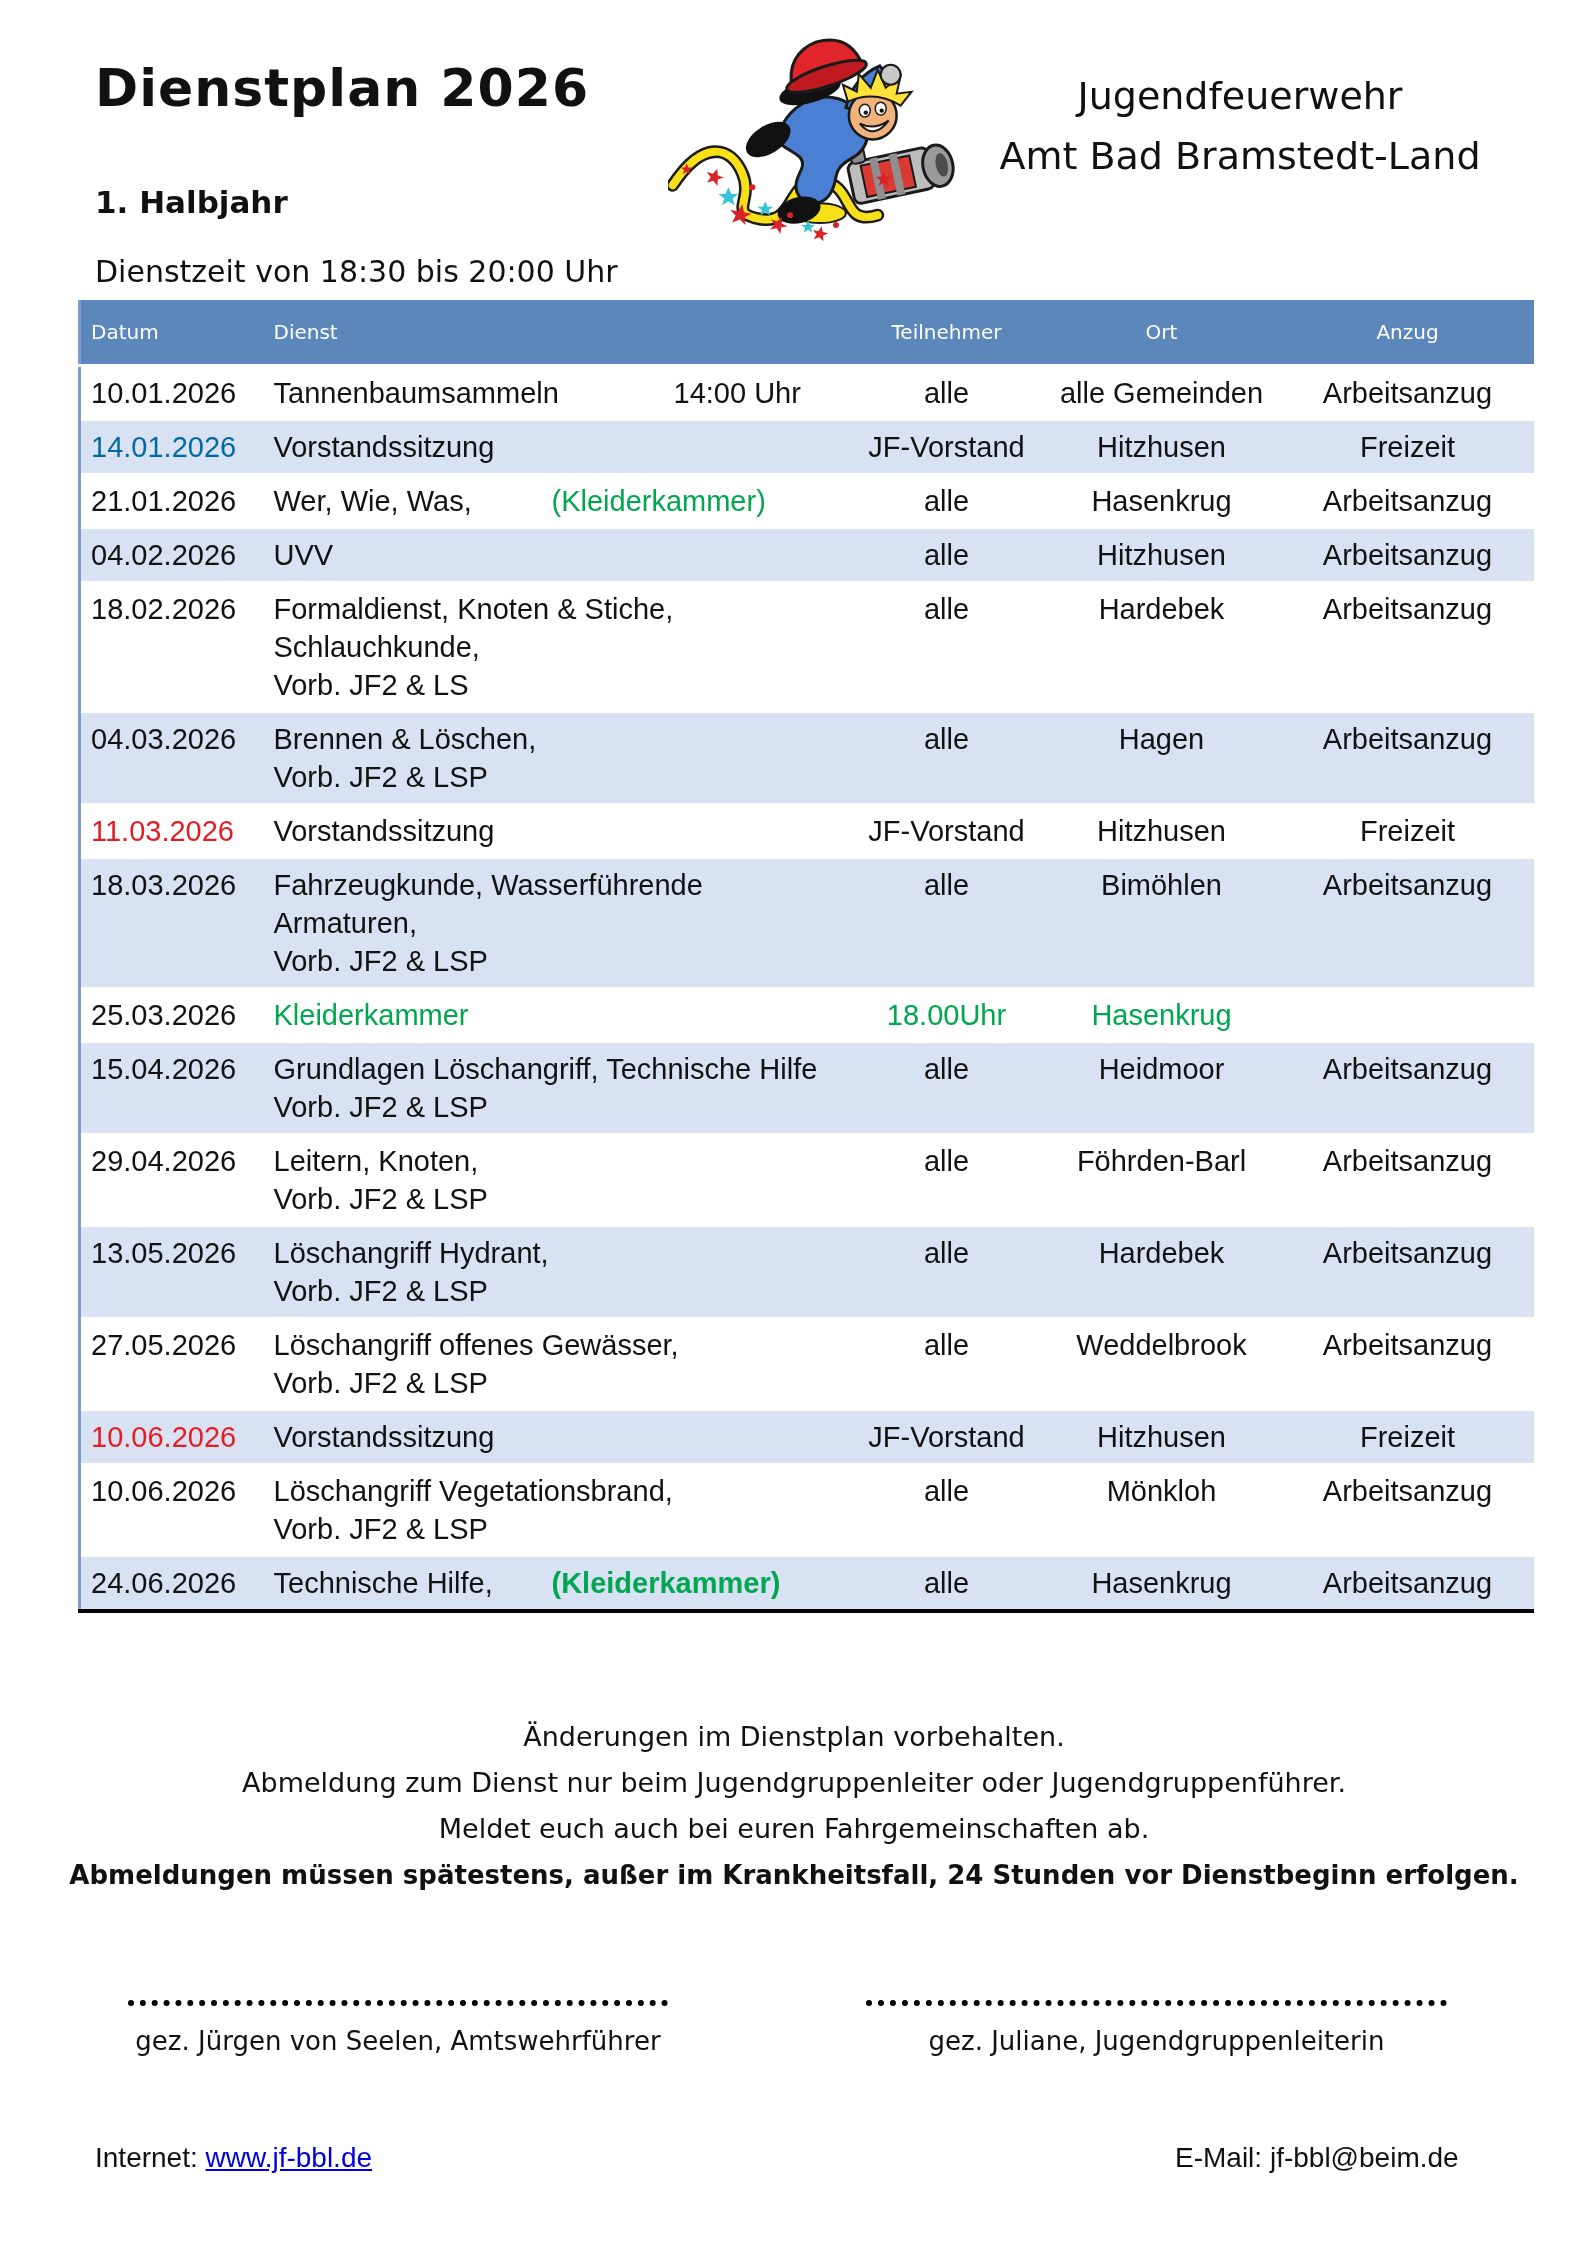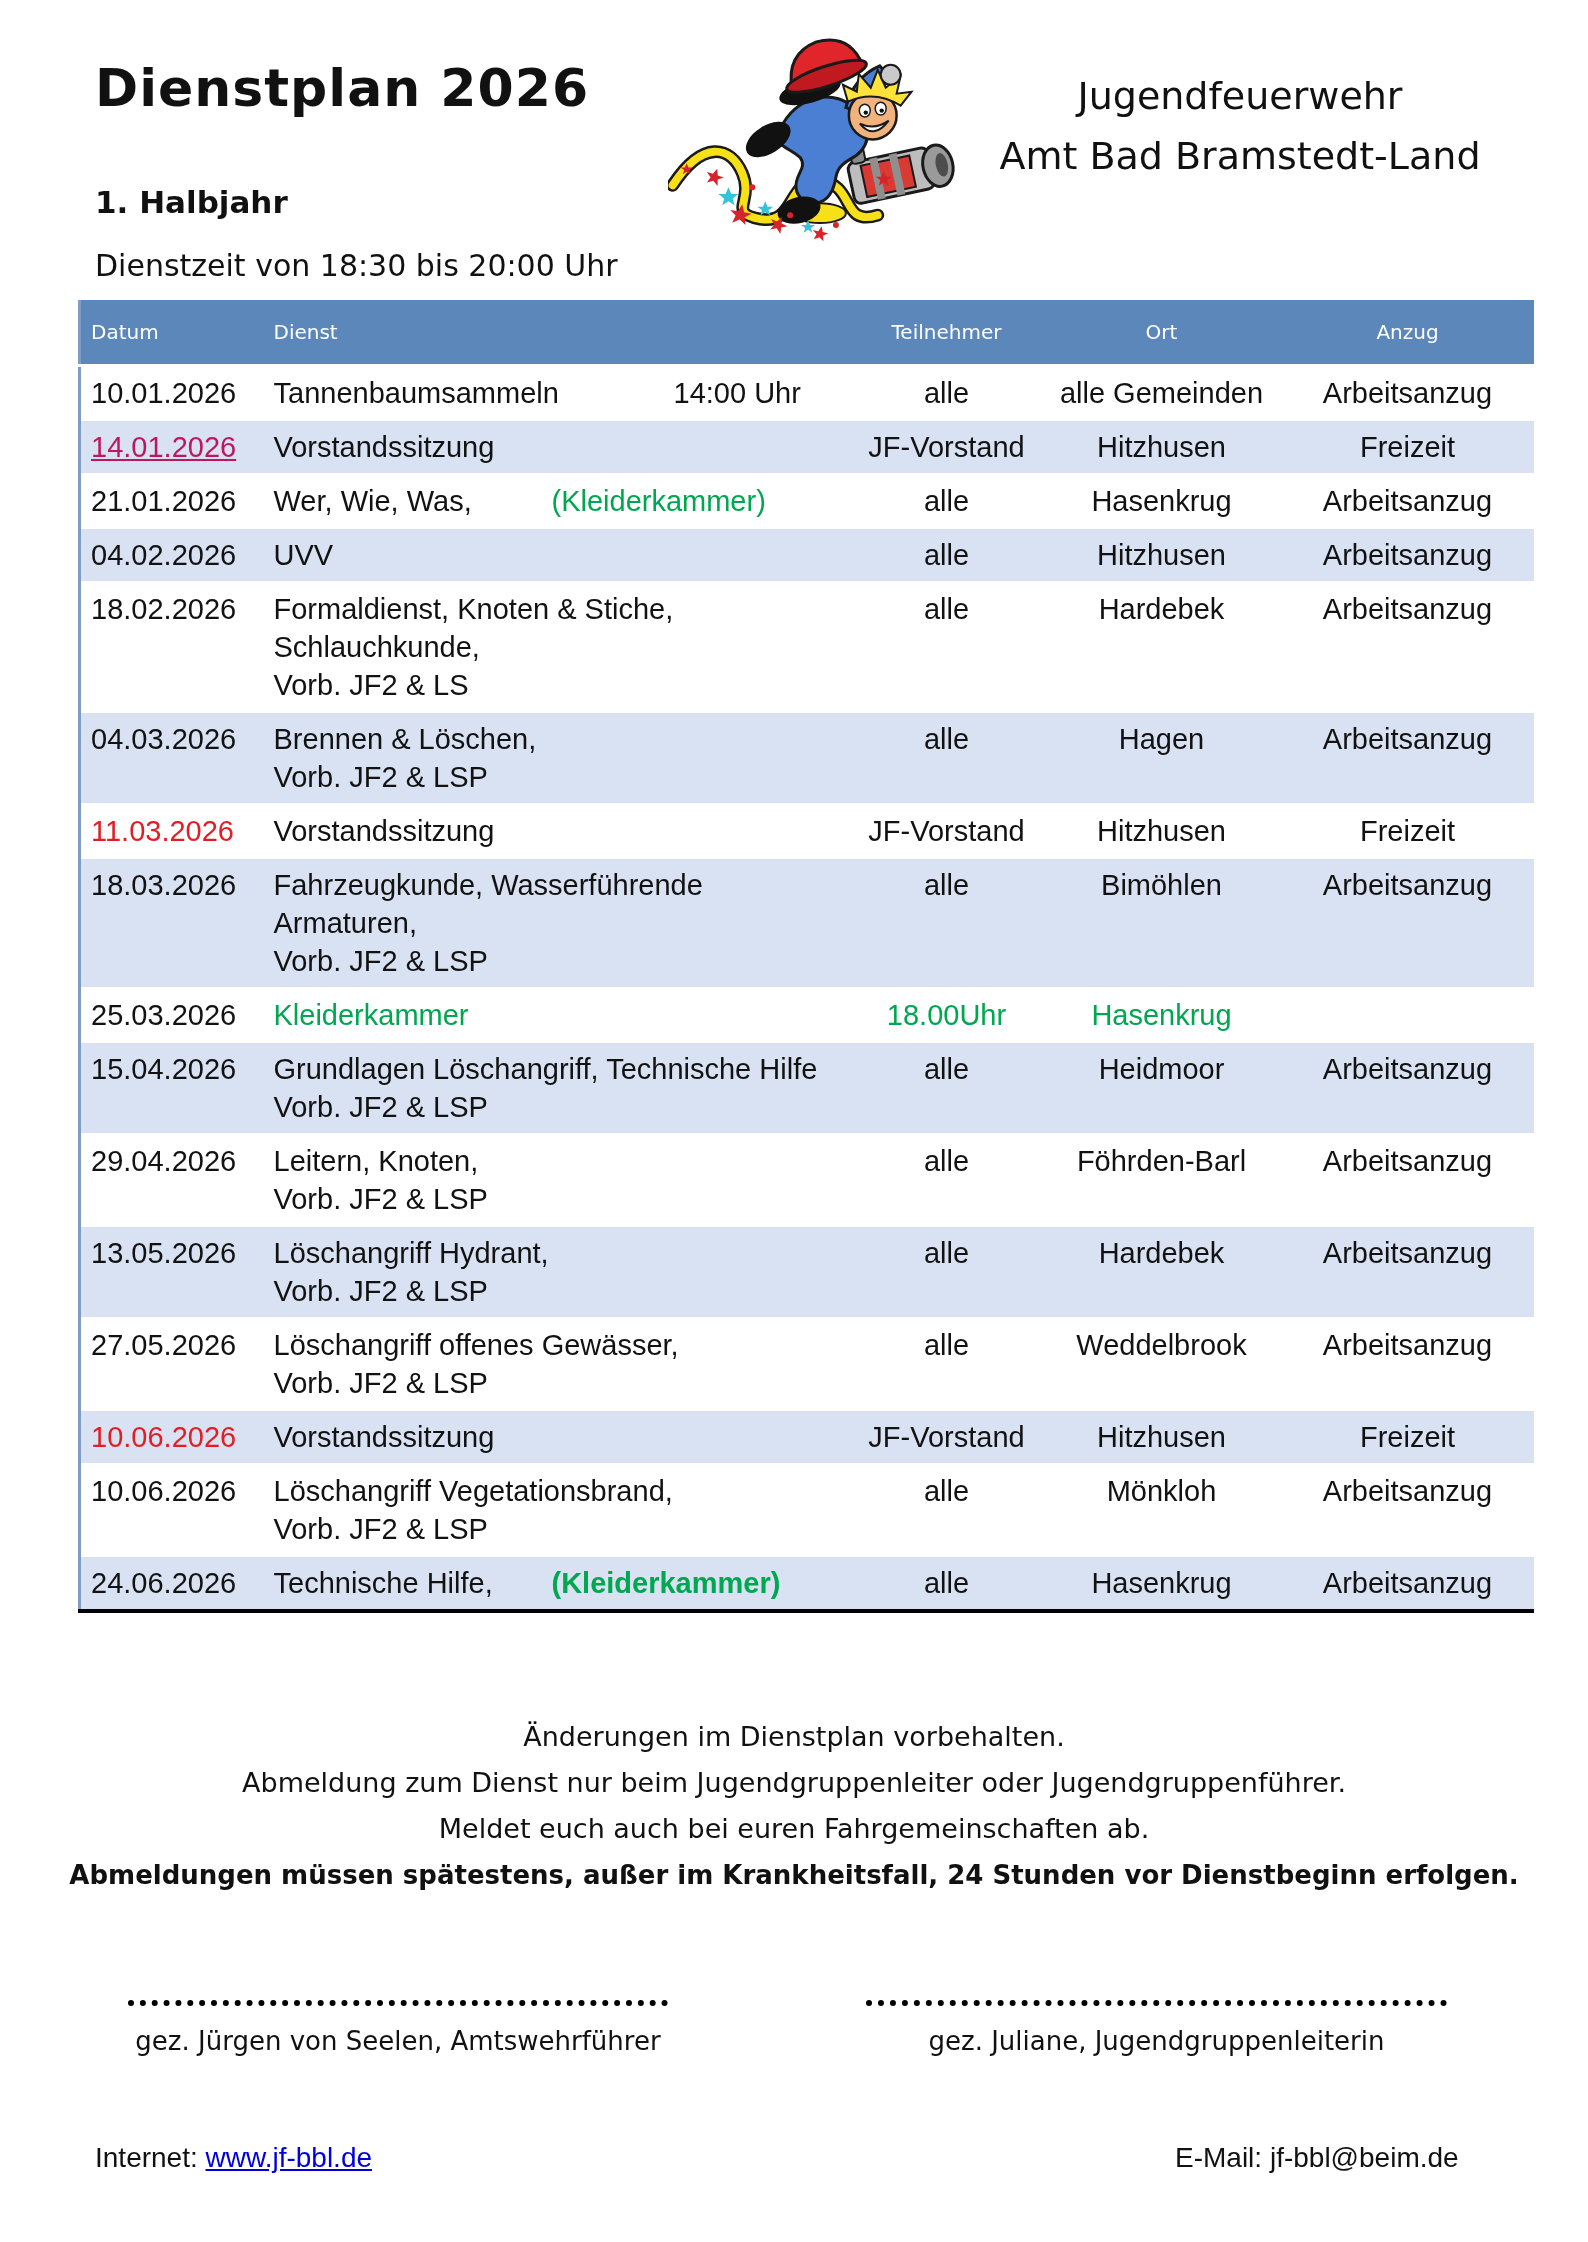--- a/index.html
+++ b/index.html
@@ -8,21 +8,21 @@
     position:relative;width:1588px;height:2242px;background:#ffffff;
     font-family:"Liberation Sans",sans-serif;color:#111;overflow:hidden;
   }
   .comic{font-family:"DejaVu Sans",sans-serif;}
 
   
   .title{position:absolute;left:95px;top:58px;font-size:52px;font-weight:700;letter-spacing:1px;}
   .halbjahr{position:absolute;left:95px;top:184px;font-size:31px;font-weight:700;}
   .org{position:absolute;left:950px;top:66px;width:580px;text-align:center;
        font-size:38px;line-height:60px;font-weight:500;}
-  .dienstzeit{position:absolute;left:95px;top:248px;font-size:30px;text-align:right;}
+  .dienstzeit{position:absolute;left:95px;top:254px;font-size:30px;text-align:right;}
   .logo{position:absolute;left:668px;top:28px;width:300px;height:214px;}
 
   
   table.schedule{
     position:absolute;left:78px;top:300px;width:1454px;
     border-collapse:collapse;table-layout:fixed;
     border-left:3px solid #7e9cc4;border-bottom:4px solid #000;
   }
   table.schedule col.c0{width:180px}
   table.schedule col.c1{width:592px}
@@ -154,21 +154,21 @@
     </thead>
     <tbody>
         <tr>
           <td class="datum">10.01.2026</td>
           <td class="dienst"><span class="dmain">Tannenbaumsammeln</span><span class="zeit">14:00 Uhr</span></td>
           <td class="c">alle</td>
           <td class="c">alle Gemeinden</td>
           <td class="c">Arbeitsanzug</td>
         </tr>
         <tr class="alt" style="color: rgb(224, 30, 37);">
-          <td class="datum" style="color: #be185d; text-decoration: underline;">14.01.2026</td>
+          <td class="datum" style="color: #0369a1;">14.01.2026</td>
           <td class="dienst"><span class="dmain">Vorstandssitzung</span></td>
           <td class="c">JF-Vorstand</td>
           <td class="c">Hitzhusen</td>
           <td class="c">Freizeit</td>
         </tr>
         <tr>
           <td class="datum">21.01.2026</td>
           <td class="dienst"><span class="dmain">Wer, Wie, Was,</span><span class="extra" style="color: rgb(0, 166, 80);">(Kleiderkammer)</span></td>
           <td class="c">alle</td>
           <td class="c">Hasenkrug</td>

